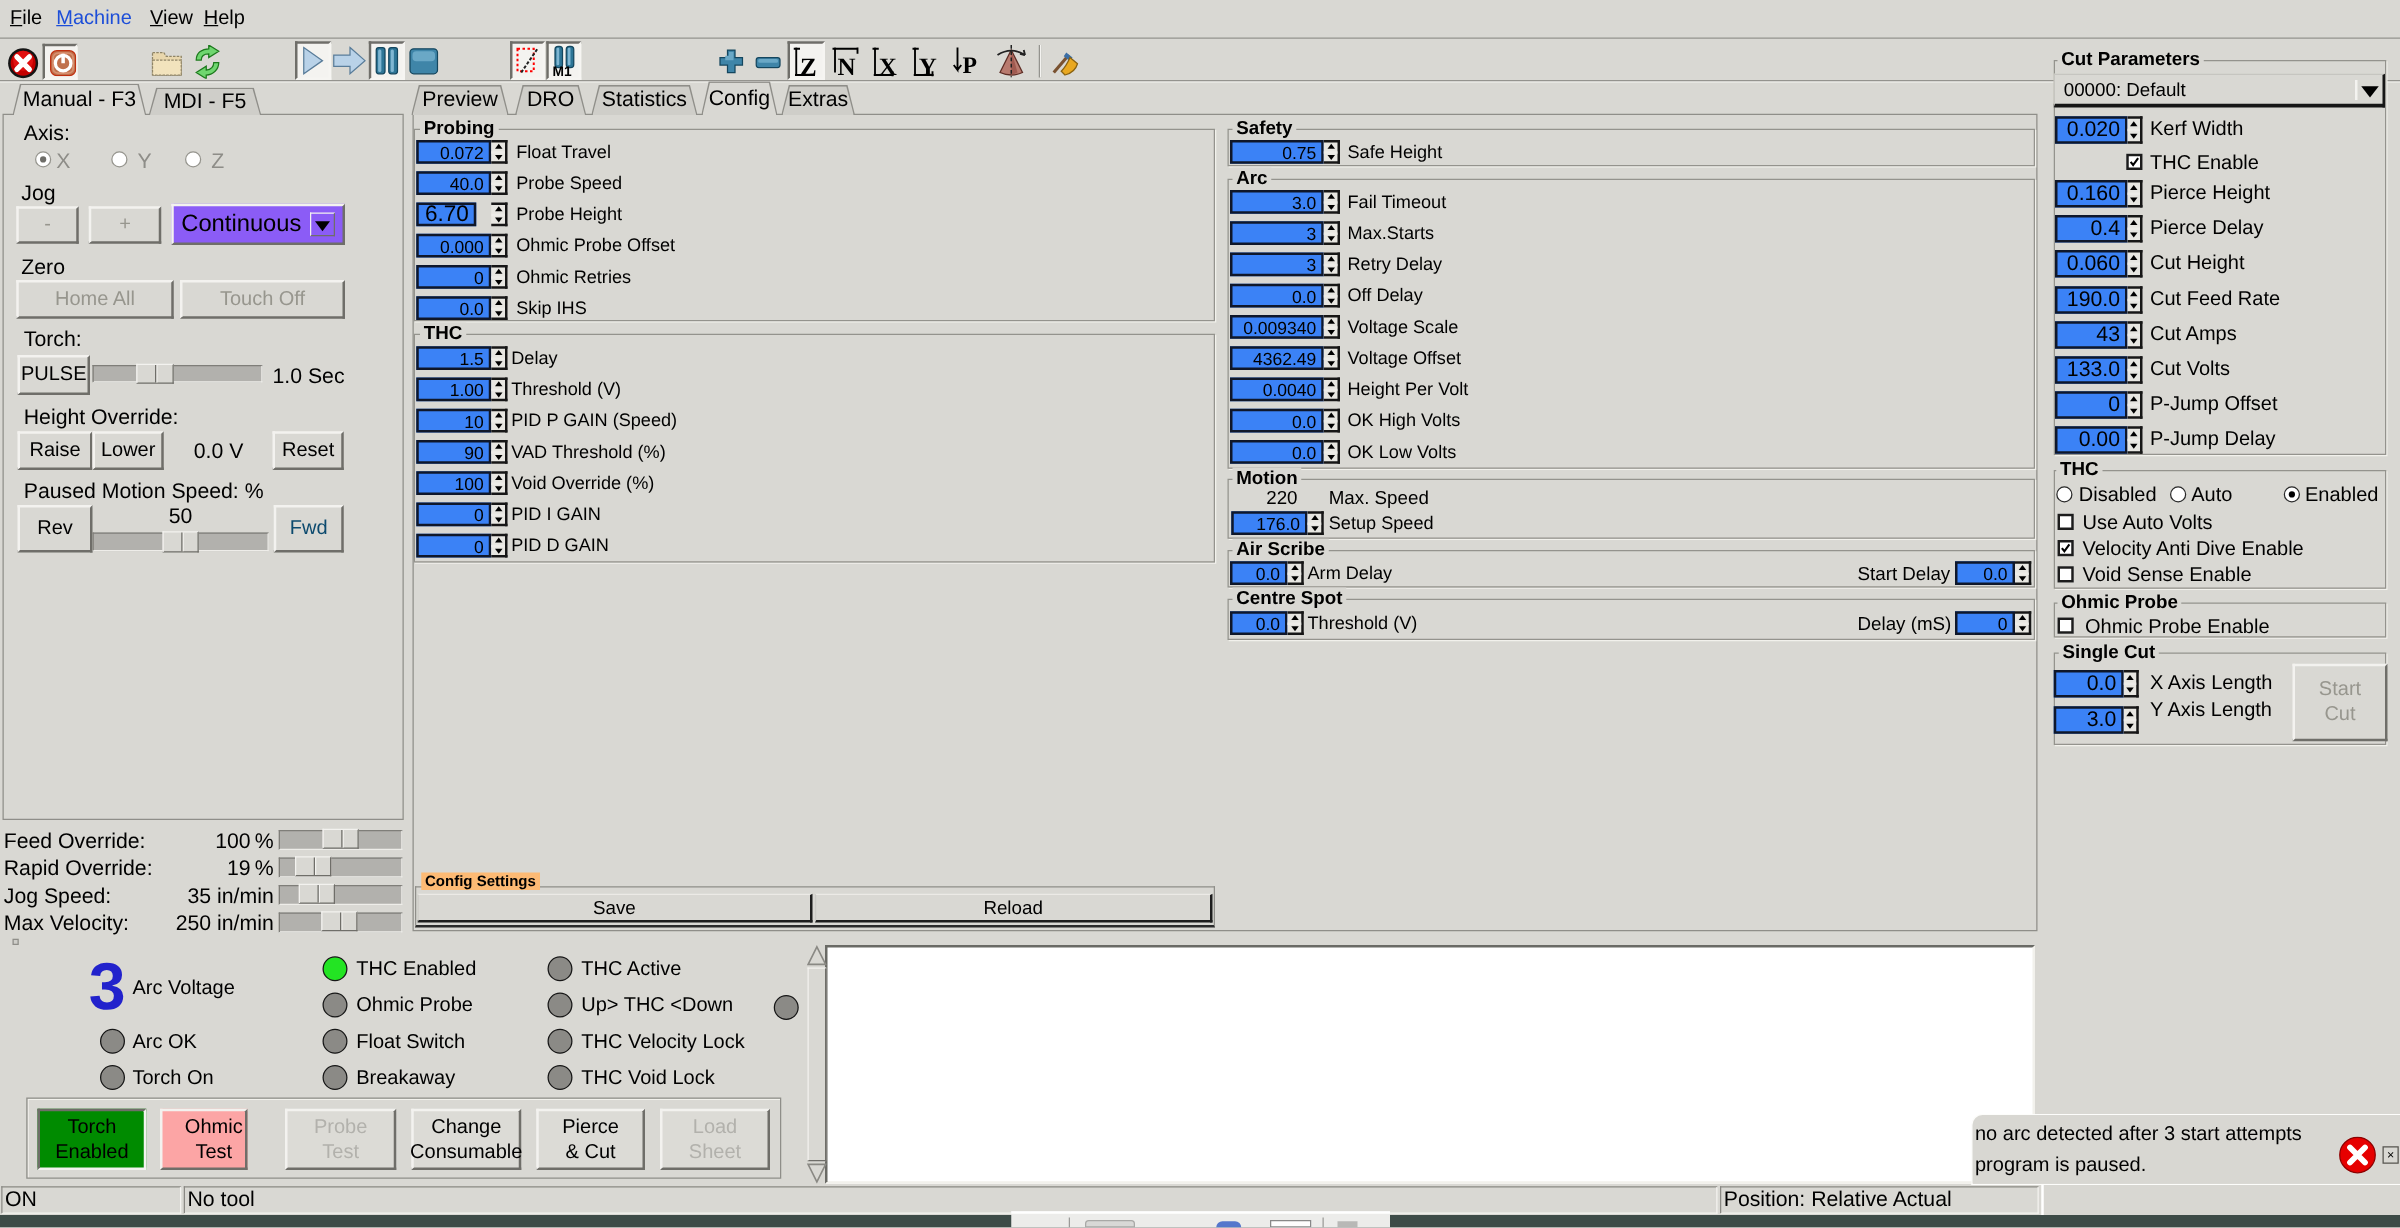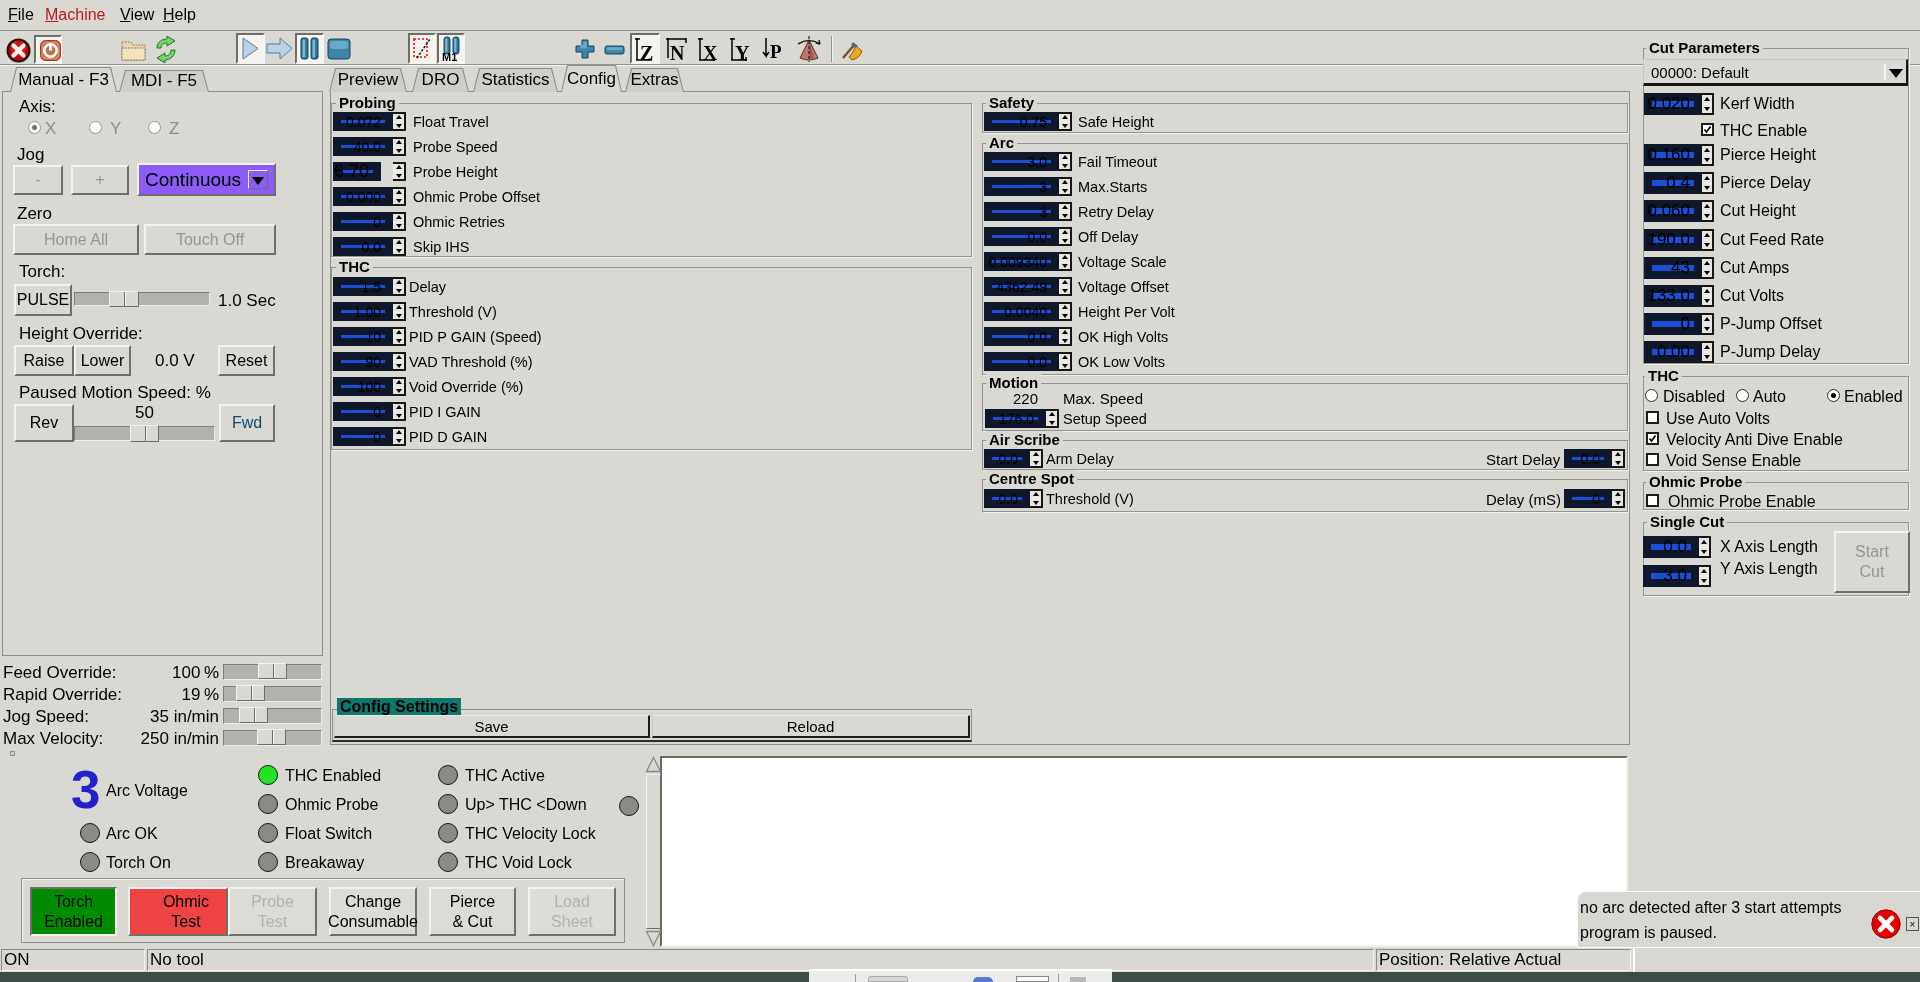--- a/index.html
+++ b/index.html
@@ -1,17 +1,17 @@
 <!DOCTYPE html>
 <html><head><meta charset="utf-8"><style>
 html,body{margin:0;padding:0;}
 body{width:1920px;height:982px;position:relative;overflow:hidden;background:#d9d8d3;
  font-family:"Liberation Sans",sans-serif;color:#000;}
 .ab{position:absolute;box-sizing:border-box;}
-.entry{background:#1d4ed8;border:8px solid #0f172a;text-align:right;padding-right:4px;
+.entry{background:#3b82f6;border:2px solid #0f172a;text-align:right;padding-right:4px;
  display:flex;align-items:center;justify-content:flex-end;white-space:nowrap;}
 .spin{border:2px solid #161616;border-left:none;background:#e7e6e1;display:flex;flex-direction:column;}
 .sc{flex:1;position:relative;}
 .scb{border-top:2px solid #edece8;}
 .tu{position:absolute;left:50%;top:50%;transform:translate(-50%,-50%);width:0;height:0;
  border-left:3px solid transparent;border-right:3px solid transparent;border-bottom:4.5px solid #000;}
 .td{position:absolute;left:50%;top:50%;transform:translate(-50%,-50%);width:0;height:0;
  border-left:3px solid transparent;border-right:3px solid transparent;border-top:4.5px solid #000;}
 .grp{border:1px solid #94938d;box-shadow:1px 1px 0 #f2f1ec;}
 .btn{border-style:solid;border-width:2px;border-color:#f3f2ef #6f6e69 #6f6e69 #f3f2ef;
@@ -22,21 +22,21 @@
 .led{border-radius:50%;border:1.5px solid #161616;}
 .trough{background:#b2b1ad;border-style:solid;border-width:1px;border-color:#7f7e79 #eeede9 #eeede9 #7f7e79;}
 .thumb{background:#d9d8d3;border-style:solid;border-width:1px;border-color:#f3f2ef #6f6e69 #6f6e69 #f3f2ef;}
 .thumb::after{content:"";position:absolute;left:50%;top:0;bottom:0;width:0;
  border-left:1px solid #6f6e69;border-right:1px solid #f3f2ef;}
 .sthumb{background:#d9d8d3;border-style:solid;border-width:1px;border-color:#f3f2ef #6f6e69 #6f6e69 #f3f2ef;}
 .sunkbox{border-style:solid;border-width:1px;border-color:#8a8984 #f4f3f0 #f4f3f0 #8a8984;}
 </style></head><body>
 <div class="ab" style="left:0px;top:0px;width:1920px;height:31px;background:#d9d8d3;border-bottom:1px solid #94938e;"></div>
 <div class="ab" style="left:8px;top:6px;font-size:16px;color:#000;white-space:nowrap;"><u>F</u>ile</div>
-<div class="ab" style="left:45px;top:6px;font-size:16px;color:#b91c1c;white-space:nowrap;"><u>M</u>achine</div>
+<div class="ab" style="left:45px;top:6px;font-size:16px;color:#1d4ed8;white-space:nowrap;"><u>M</u>achine</div>
 <div class="ab" style="left:120px;top:6px;font-size:16px;color:#000;white-space:nowrap;"><u>V</u>iew</div>
 <div class="ab" style="left:163px;top:6px;font-size:16px;color:#000;white-space:nowrap;"><u>H</u>elp</div>
 <div class="ab" style="left:0px;top:32px;width:1920px;height:33px;background:#d9d8d3;border-bottom:1px solid #94938e;box-shadow:0 1px 0 #f4f3f0;"></div>
 <svg class="ab" style="left:6px;top:38px;" width="25" height="25" viewBox="0 0 25 25">
     <circle cx="12.5" cy="12.5" r="12" fill="#151515"></circle>
     <circle cx="12.5" cy="12.5" r="10" fill="#c40000"></circle>
     <circle cx="12.5" cy="10.5" r="8" fill="#e01010"></circle>
     <path d="M7.5 7.5 L17.5 17.5 M17.5 7.5 L7.5 17.5" stroke="#fff" stroke-width="4.2" stroke-linecap="round"></path>
   </svg>
 <div class="ab" style="left:34px;top:35px;width:28px;height:29px;background:#f4f3f0;border-style:solid;border-width:2px;border-color:#6f6e69 #f6f5f2 #f6f5f2 #6f6e69;"></div>
@@ -507,21 +507,21 @@
 <div class="ab entry" style="left:1564px;top:489px;width:48px;height:19px;font-size:14px;">0</div>
 <div class="ab spin" style="left:1612px;top:489px;width:13px;height:19px;">
     <div class="sc">
       <div class="tu"></div>
     </div>
     <div class="sc scb">
       <div class="td"></div>
     </div>
   </div>
 <div class="ab" style="left:332px;top:709px;width:640px;height:33px;border:1px solid #8f8e89;border-bottom:2px solid #2a2a2a;"></div>
-<div class="ab" style="left:337px;top:698px;font-size:16px;font-weight:bold;background:#0f766e;padding:0 3px;white-space:nowrap;">Config Settings</div>
+<div class="ab" style="left:337px;top:698px;font-size:12px;font-weight:bold;background:#fdba74;padding:0 3px;white-space:nowrap;">Config Settings</div>
 <div class="ab fbtn" style="left:334px;top:715px;width:316px;height:23px;font-size:15px;">Save</div>
 <div class="ab fbtn" style="left:652px;top:715px;width:318px;height:23px;font-size:15px;">Reload</div>
 <div class="ab grp" style="left:1643px;top:48px;width:266px;height:316px;"></div>
 <div class="ab" style="left:1646px;top:39px;font-size:15px;font-weight:bold;background:#d9d8d3;padding:0 3px;white-space:nowrap;">Cut Parameters</div>
 <div class="ab" style="left:1643px;top:59px;width:265px;height:27px;background:#d9d8d3;border-style:solid;border-width:1px 2px 3px 1px;border-color:#c6c5c0 #161616 #161616 #c6c5c0;z-index:6;"></div>
 <div class="ab" style="left:1651px;top:64px;font-size:15px;color:#000;white-space:nowrap;z-index:7;">00000: Default</div>
 <div class="ab" style="left:1884px;top:64px;width:2px;height:16px;background:#f4f3f0;z-index:7;"></div>
 <div class="ab" style="left:1889px;top:69px;width:0;height:0;border-left:7px solid transparent;border-right:7px solid transparent;border-top:9px solid #000;z-index:7;"></div>
 <div class="ab entry" style="left:1644px;top:93px;width:58px;height:22px;font-size:17px;">0.020</div>
 <div class="ab spin" style="left:1702px;top:93px;width:12px;height:22px;">
@@ -684,21 +684,21 @@
 <div class="ab" style="left:465px;top:767px;font-size:16px;color:#000;white-space:nowrap;">THC Active</div>
 <div class="ab led" style="left:438px;top:794px;width:20px;height:20px;background:#8b8a86;"></div>
 <div class="ab" style="left:465px;top:796px;font-size:16px;color:#000;white-space:nowrap;">Up&gt; THC &lt;Down</div>
 <div class="ab led" style="left:619px;top:796px;width:20px;height:20px;background:#8b8a86;"></div>
 <div class="ab led" style="left:438px;top:823px;width:20px;height:20px;background:#8b8a86;"></div>
 <div class="ab" style="left:465px;top:825px;font-size:16px;color:#000;white-space:nowrap;">THC Velocity Lock</div>
 <div class="ab led" style="left:438px;top:852px;width:20px;height:20px;background:#8b8a86;"></div>
 <div class="ab" style="left:465px;top:854px;font-size:16px;color:#000;white-space:nowrap;">THC Void Lock</div>
 <div class="ab" style="left:21px;top:878px;width:604px;height:65px;border:1px solid #8f8e89;box-shadow:inset 1px 1px 0 #f2f1ec;"></div>
 <div class="ab btn sunk" style="left:30px;top:887px;width:87px;height:49px;background:#008b00;color:#000;font-size:16px;">Torch<br>Enabled</div>
-<div class="ab btn" style="left:128px;top:887px;width:100px;height:49px;background:#ef4444;color:#000;font-size:16px;padding-left:16px;">Ohmic<br>Test</div>
+<div class="ab btn" style="left:128px;top:887px;width:70px;height:49px;background:#fca5a5;color:#000;font-size:16px;padding-left:16px;">Ohmic<br>Test</div>
 <div class="ab btn" style="left:228px;top:887px;width:89px;height:49px;background:#dcdbd6;color:#b2b1ac;font-size:16px;">Probe<br>Test</div>
 <div class="ab btn" style="left:329px;top:887px;width:88px;height:49px;background:#dcdbd6;color:#000;font-size:16px;">Change<br>Consumable</div>
 <div class="ab btn" style="left:429px;top:887px;width:87px;height:49px;background:#dcdbd6;color:#000;font-size:16px;">Pierce<br>&amp; Cut</div>
 <div class="ab btn" style="left:528px;top:887px;width:88px;height:49px;background:#dcdbd6;color:#b2b1ac;font-size:16px;">Load<br>Sheet</div>
 <div class="ab" style="left:660px;top:756px;width:968px;height:191px;background:#fff;border-style:solid;border-width:2px;border-color:#6a6a65 #f2f1ec #f2f1ec #6a6a65;"></div>
 <div class="ab sthumb" style="left:646px;top:774px;width:15px;height:155px;"></div>
 <svg class="ab" style="left:645px;top:756px;" width="17" height="17" viewBox="0 0 17 17">
     <path d="M8.5 1.5 L15.5 15.5 L1.5 15.5 z" fill="#d9d8d3" stroke="#8a8984" stroke-width="1.3"></path>
   </svg>
 <svg class="ab" style="left:645px;top:930px;" width="17" height="17" viewBox="0 0 17 17">

